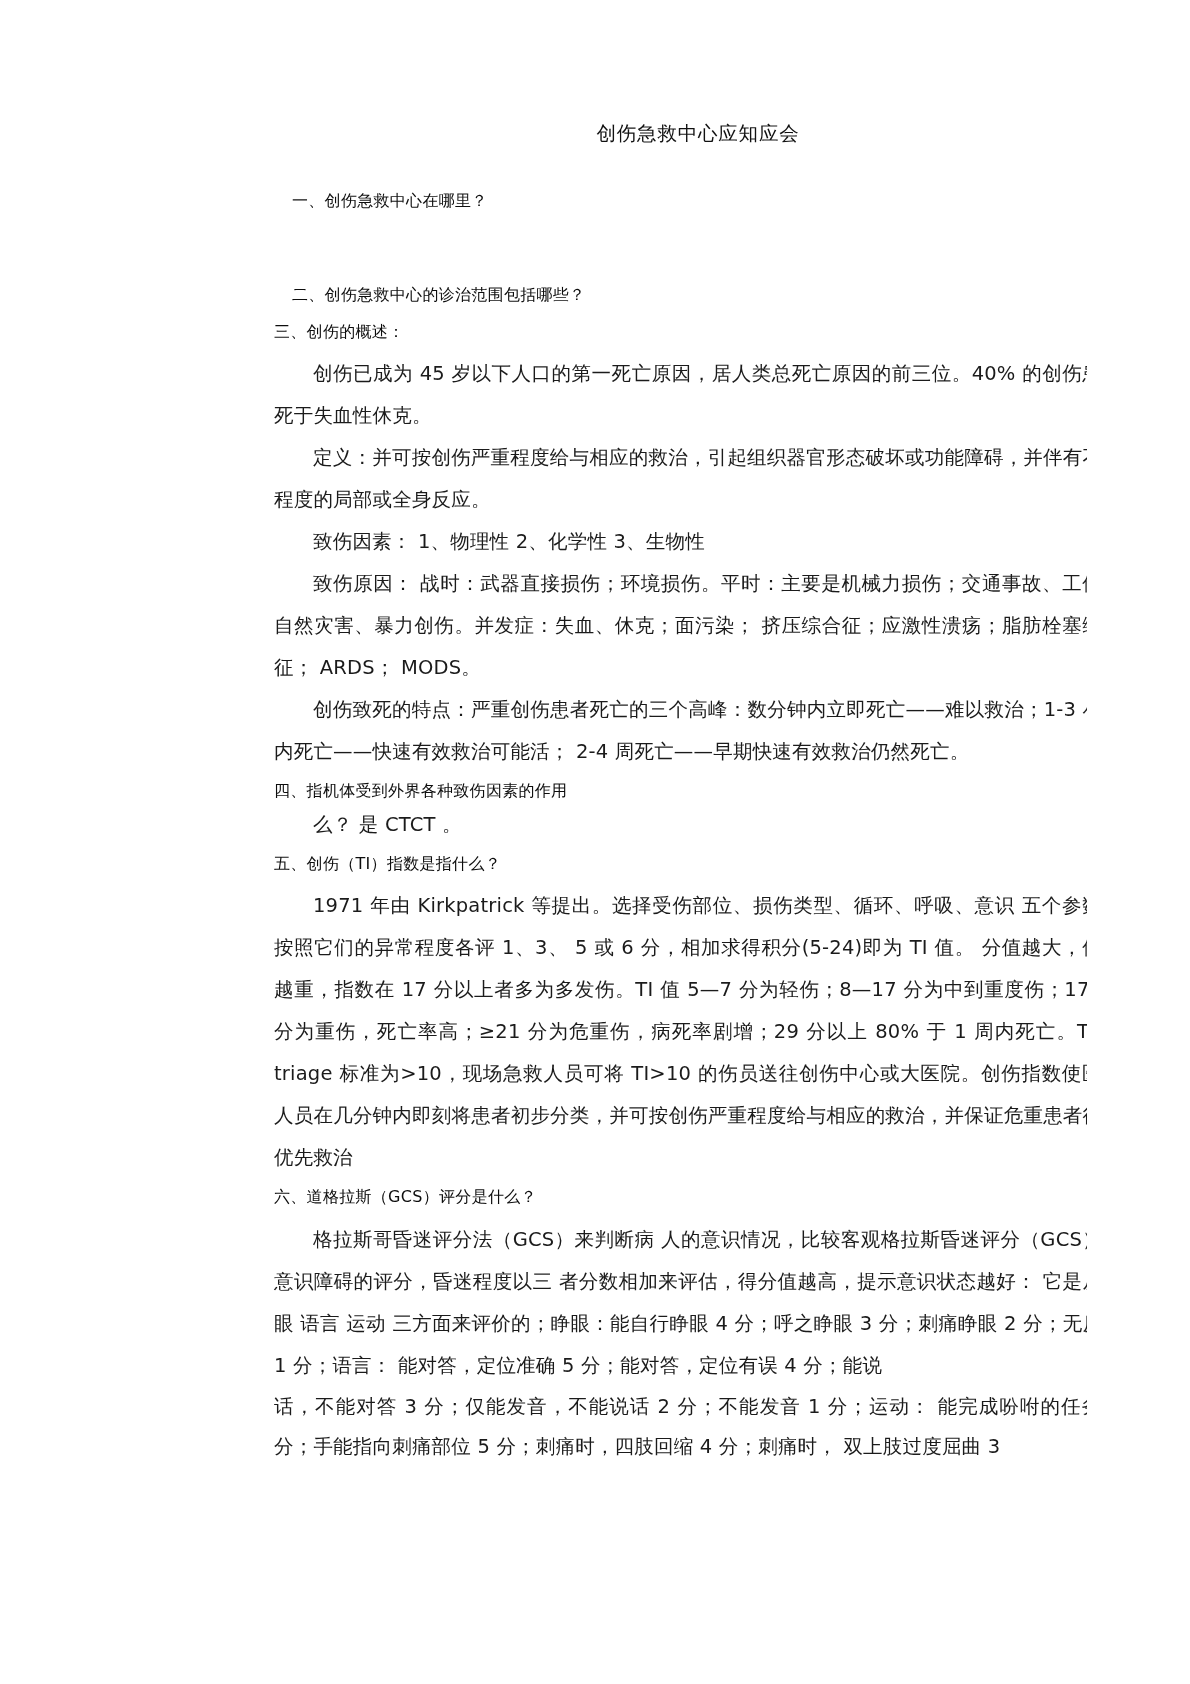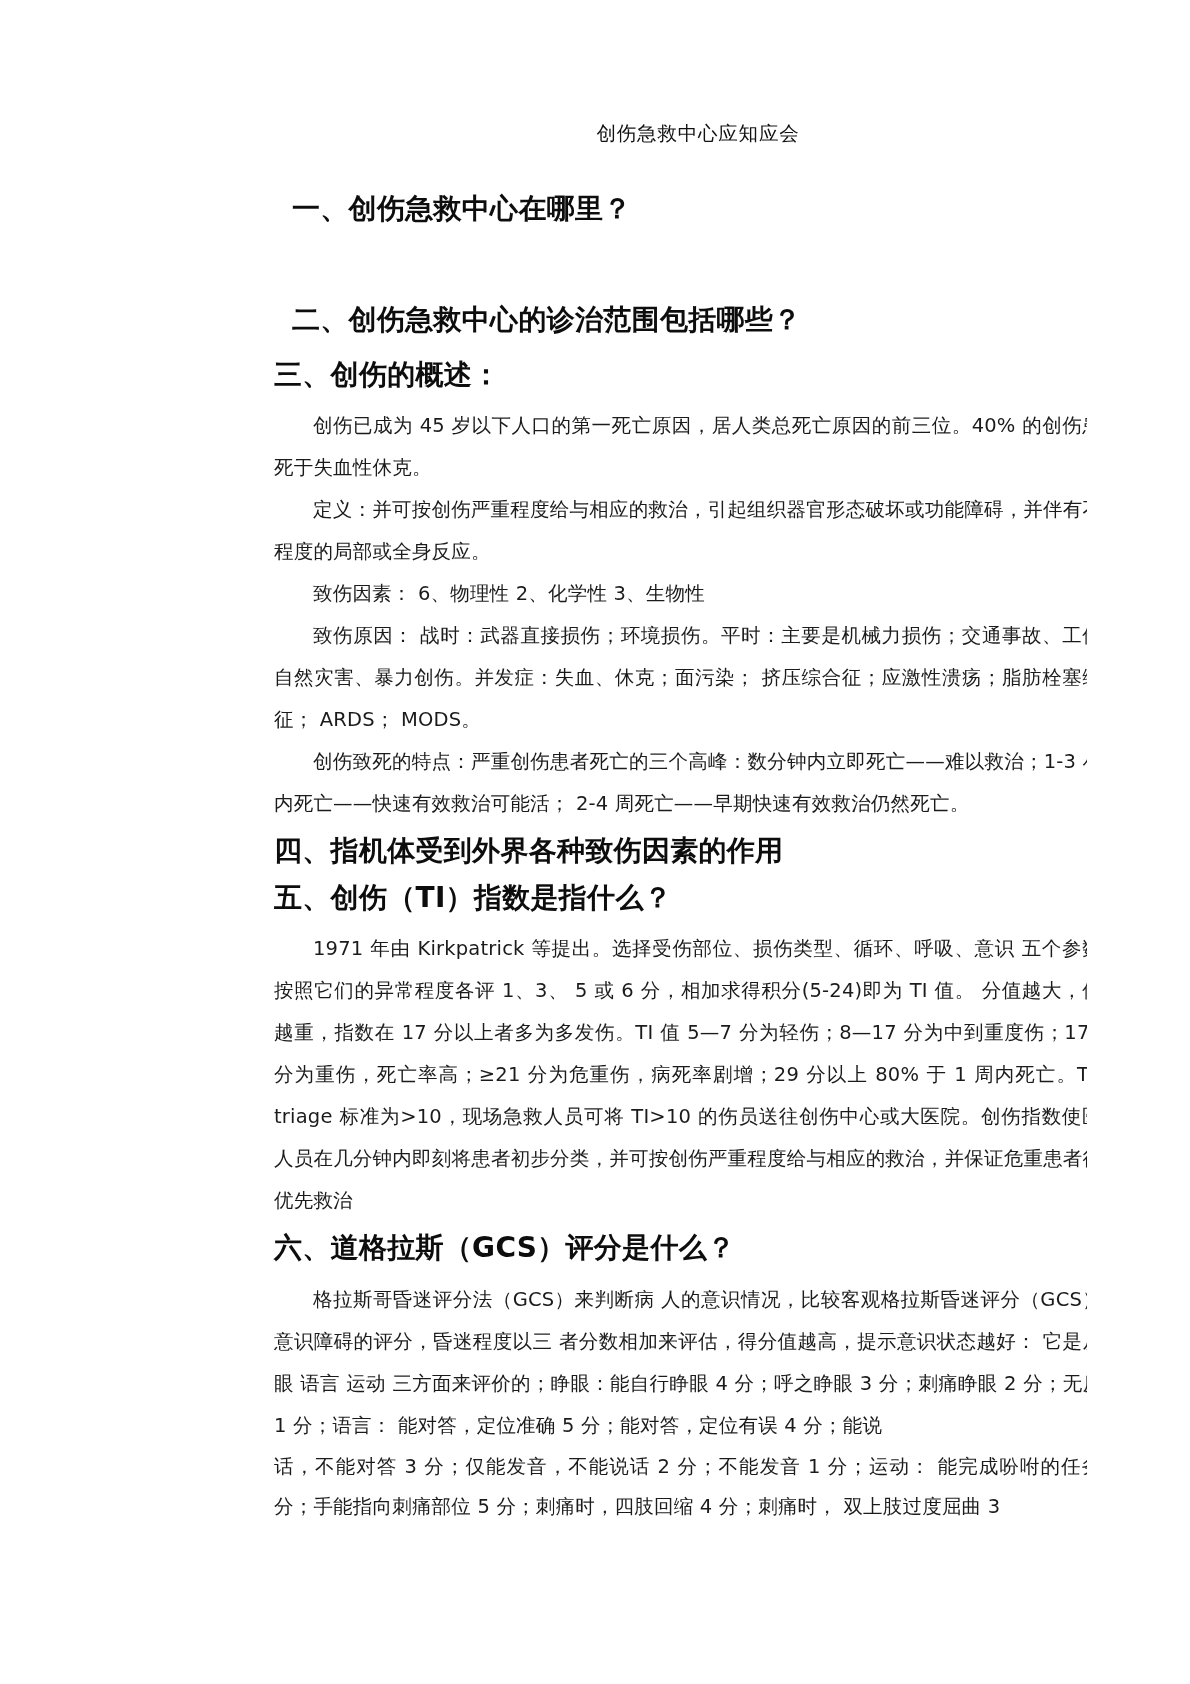--- a/index.html
+++ b/index.html
@@ -31,22 +31,22 @@
     text-align: center;
     font-size: 19.5px;
     font-weight: 400;
     letter-spacing: 0.8px;
     margin: 0;
     padding-top: 122px;
     line-height: 1.2;
     color: #111111;
   }
   .section-heading {
-    font-size: 28px;
-    font-weight: 700;
+    font-size: 16px;
+    font-weight: 400;
     line-height: 1.45;
     letter-spacing: 0.3px;
     color: #0d0d0d;
     margin: 0;
     text-indent: 0;
   }
   .section-heading.indented {
     padding-left: 18px;
   }
   .para {
@@ -83,25 +83,26 @@
     <div class="gap-xl"></div>
     <div class="gap-md"></div>
 
     <h2 class="section-heading indented">二、创伤急救中心的诊治范围包括哪些？</h2>
     <div class="gap-xs"></div>
 
     <h2 class="section-heading head-gap">三、创伤的概述：</h2>
     <div class="gap-xs"></div>
     <p class="para indent">创伤已成为 45 岁以下人口的第一死亡原因，居人类总死亡原因的前三位。40% 的创伤患者死于失血性休克。</p>
     <p class="para indent">定义：并可按创伤严重程度给与相应的救治，引起组织器官形态破坏或功能障碍，并伴有不同程度的局部或全身反应。</p>
-    <p class="para indent">致伤因素： 6、物理性 2、化学性 3、生物性</p>
+    <p class="para indent">致伤因素： 1、物理性 2、化学性 3、生物性</p>
     <p class="para indent">致伤原因： 战时：武器直接损伤；环境损伤。平时：主要是机械力损伤；交通事故、工伤、自然灾害、暴力创伤。并发症：失血、休克；面污染； 挤压综合征；应激性溃疡；脂肪栓塞综合征； ARDS； MODS。</p>
     <p class="para indent">创伤致死的特点：严重创伤患者死亡的三个高峰：数分钟内立即死亡——难以救治；1-3 小时内死亡——快速有效救治可能活； 2-4 周死亡——早期快速有效救治仍然死亡。</p>
 
     <h2 class="section-heading head-gap">四、指机体受到外界各种致伤因素的作用</h2>
+    <p class="para indent">么？ 是 CTCT 。</p>
 
     <h2 class="section-heading head-gap">五、创伤（TI）指数是指什么？</h2>
     <div class="gap-xs"></div>
     <p class="para indent">1971 年由 Kirkpatrick 等提出。选择受伤部位、损伤类型、循环、呼吸、意识 五个参数。按照它们的异常程度各评 1、3、 5 或 6 分，相加求得积分(5-24)即为 TI 值。 分值越大，伤情越重，指数在 17 分以上者多为多发伤。TI 值 5—7 分为轻伤；8—17 分为中到重度伤；17-20 分为重伤，死亡率高；≥21 分为危重伤，病死率剧增；29 分以上 80% 于 1 周内死亡。TI 的 triage 标准为&gt;10，现场急救人员可将 TI&gt;10 的伤员送往创伤中心或大医院。创伤指数使医务人员在几分钟内即刻将患者初步分类，并可按创伤严重程度给与相应的救治，并保证危重患者得到优先救治</p>
 
     <h2 class="section-heading head-gap">六、道格拉斯（GCS）评分是什么？</h2>
     <div class="gap-xs"></div>
     <p class="para indent">格拉斯哥昏迷评分法（GCS）来判断病 人的意识情况，比较客观格拉斯昏迷评分（GCS）是意识障碍的评分，昏迷程度以三 者分数相加来评估，得分值越高，提示意识状态越好： 它是从睁眼 语言 运动 三方面来评价的；睁眼：能自行睁眼 4 分；呼之睁眼 3 分；刺痛睁眼 2 分；无反应 1 分；语言： 能对答，定位准确 5 分；能对答，定位有误 4 分；能说</p>
     <p class="para tight">话，不能对答 3 分；仅能发音，不能说话 2 分；不能发音 1 分；运动： 能完成吩咐的任务 6 分；手能指向刺痛部位 5 分；刺痛时，四肢回缩 4 分；刺痛时， 双上肢过度屈曲 3</p>
 

